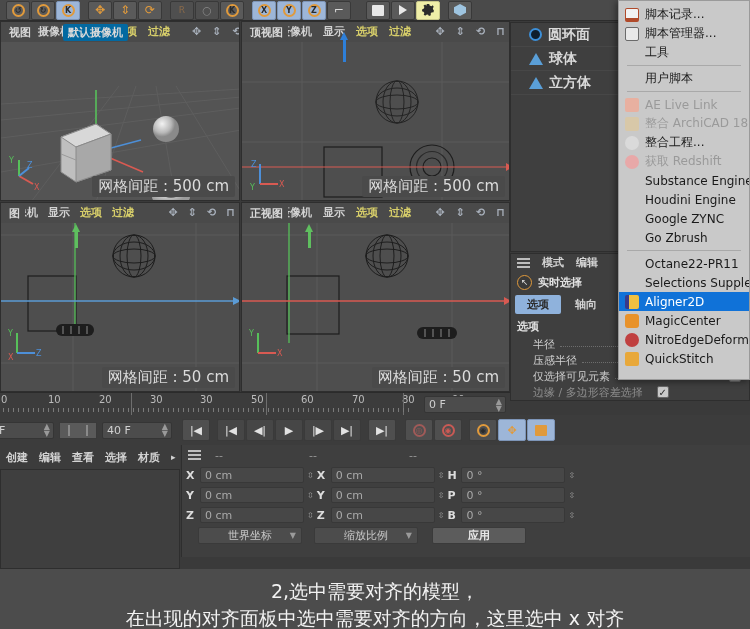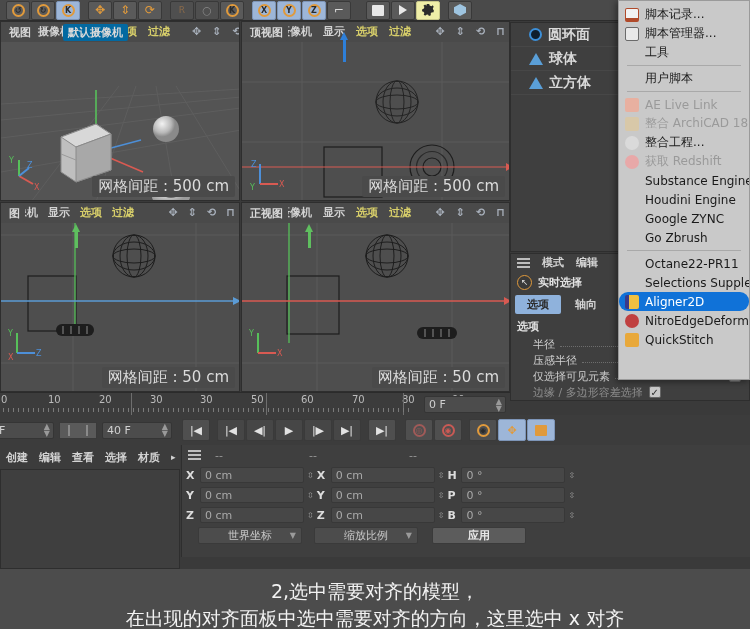--- a/index.html
+++ b/index.html
@@ -108,41 +108,41 @@
   .tool-circ { width:15px;height:15px;border-radius:50%;border:1.5px solid #e09a3c;
     background:#3a3a3a; display:flex;align-items:center;justify-content:center;
     font-size:9px;color:#ddd;}
   .tabs { display:flex; gap:2px; padding:2px 4px; }
   .tab { padding:2px 12px; font-size:11px; font-weight:bold; color:#2b2b2b;
     background:#8fb2dc; border-radius:2px; }
   .tab.off { background:transparent; color:#d2d2d2; }
   .attr-section { font-size:11px; font-weight:bold; color:#e0e0e0; padding:3px 0 2px 6px; }
   .attr-row { display:flex; align-items:center; height:16px; padding-left:22px; font-size:11px;
     color:#d0d0d0; }
-  .attr-row.dim { color:#8d8d8d; }
+  .attr-row.dim { color:#8d8d8d;gap:8px; }
   .dots { flex:1 1 auto; border-bottom:1px dotted #6d6d6d; margin:0 5px 4px 5px; height:9px; }
   .chk { width:12px;height:12px;background:#8d8d8d;border:1px solid #666;border-radius:2px;
     display:flex;align-items:center;justify-content:center;font-size:10px;color:#2b2b2b;
     margin-right:8px;}
   .combo { width:120px;height:15px;background:#4c4c4c;border:1px solid #3a3a3a;
     display:flex;align-items:center;justify-content:center;font-size:11px;color:#c0c0c0;
     margin-right:8px; position:relative;}
 
   
   .dropdown {
     position:absolute; left:618px; top:0; width:132px; height:380px;
     background:#c9c9c9; border:1px solid #9a9a9a; z-index:40;
     box-shadow:-2px 2px 6px rgba(0,0,0,.4); overflow:hidden;
   }
   .dd-item {
     height:19px; display:flex; align-items:center; padding-left:6px;
     font-size:12px; color:#1a1a1a; white-space:nowrap;
   }
   .dd-item.dis { color:#9a9a9a; }
-  .dd-item.sel { background:#1072d8; color:#fff;border-radius:9px; }
+  .dd-item.sel { background:#1072d8; color:#fff; }
   .dd-sep { height:1px; background:#a9a9a9; margin:3px 8px; }
   .dd-ico { width:14px;height:14px;margin-right:6px;flex:0 0 auto;border-radius:2px; }
   .dd-pad { padding-left:26px; }
 
   
   .ruler {
     position:absolute; left:0; top:392px; width:510px; height:23px;
     background:#3c3c3c; border-top:1px solid #2b2b2b; overflow:hidden;
   }
   .rk { position:absolute; top:1px; font-size:10px; color:#bcbcbc; }
@@ -609,20 +609,24 @@
     <div class="dd-sep"></div>
     <div class="dd-item dd-pad">
       <span>Octane22-PR11</span>
     </div>
     <div class="dd-item dd-pad">
       <span>Selections Suppletives</span>
     </div>
     <div class="dd-item sel">
       <span class="dd-ico" style="background:#f0c040;border-left:4px solid #3a3a8a"></span>
       <span>Aligner2D</span>
+    </div>
+    <div class="dd-item">
+      <span class="dd-ico" style="background:#e8922a;border-radius:3px"></span>
+      <span>MagicCenter</span>
     </div>
     <div class="dd-item">
       <span class="dd-ico" style="background:#c04040;border-radius:50%"></span>
       <span>NitroEdgeDeformerTool</span>
     </div>
     <div class="dd-item">
       <span class="dd-ico" style="background:#e8a83a;border-radius:2px"></span>
       <span>QuickStitch</span>
     </div>
   </div>

